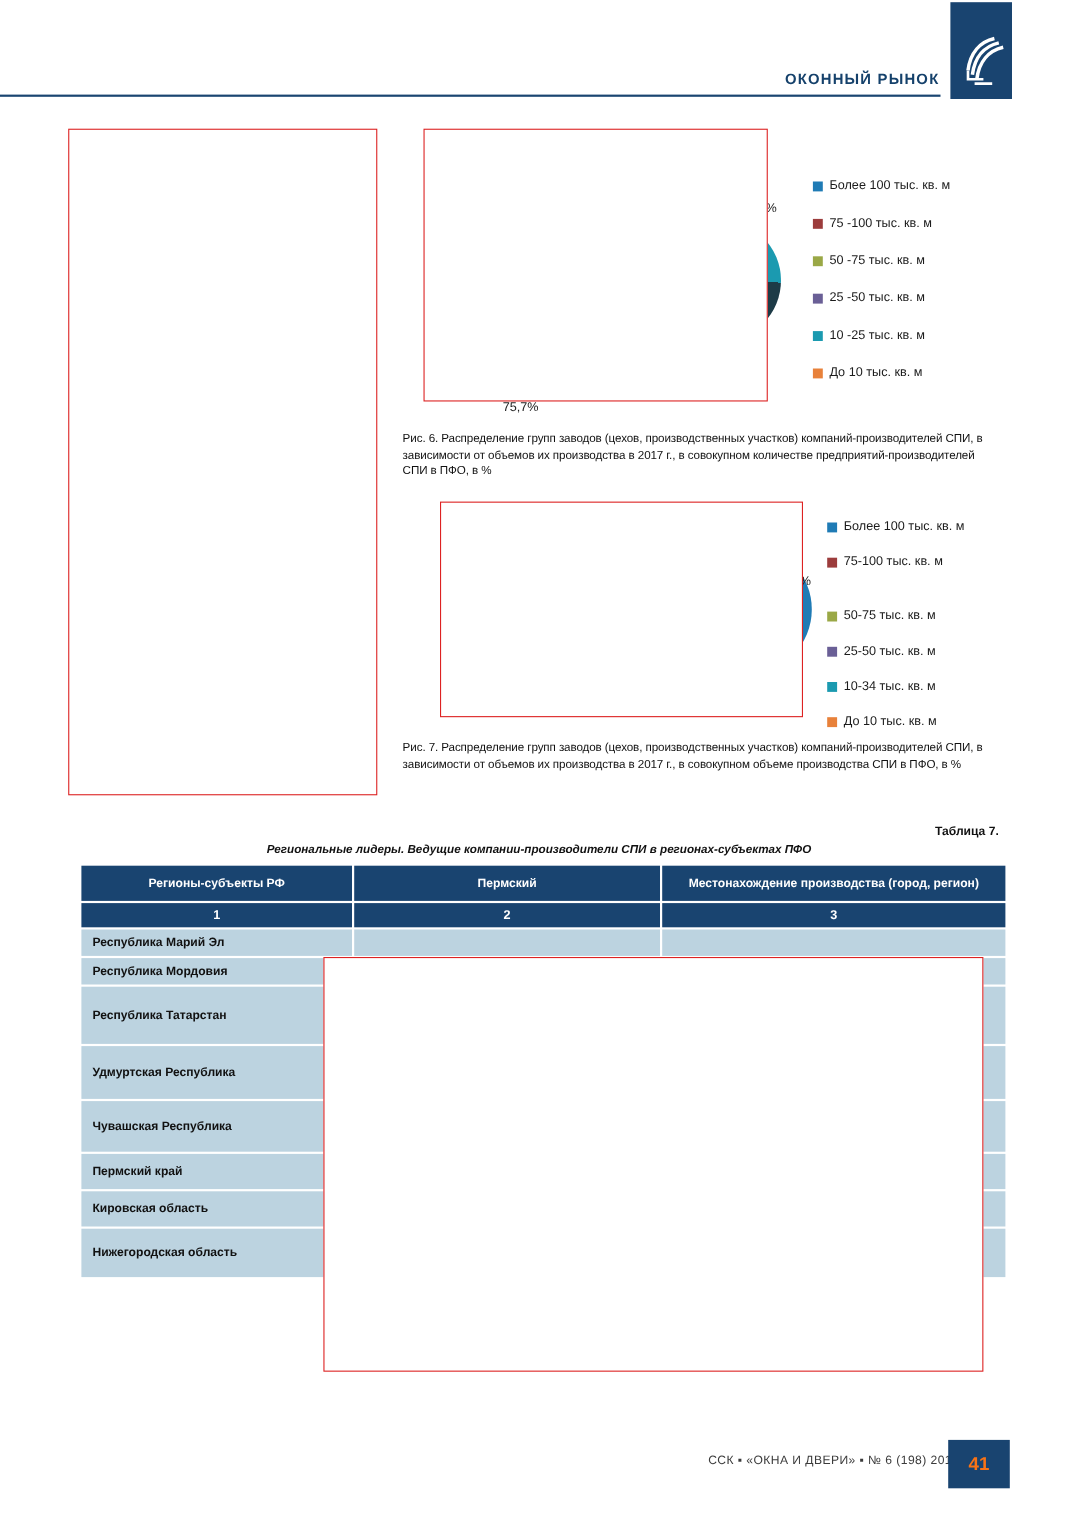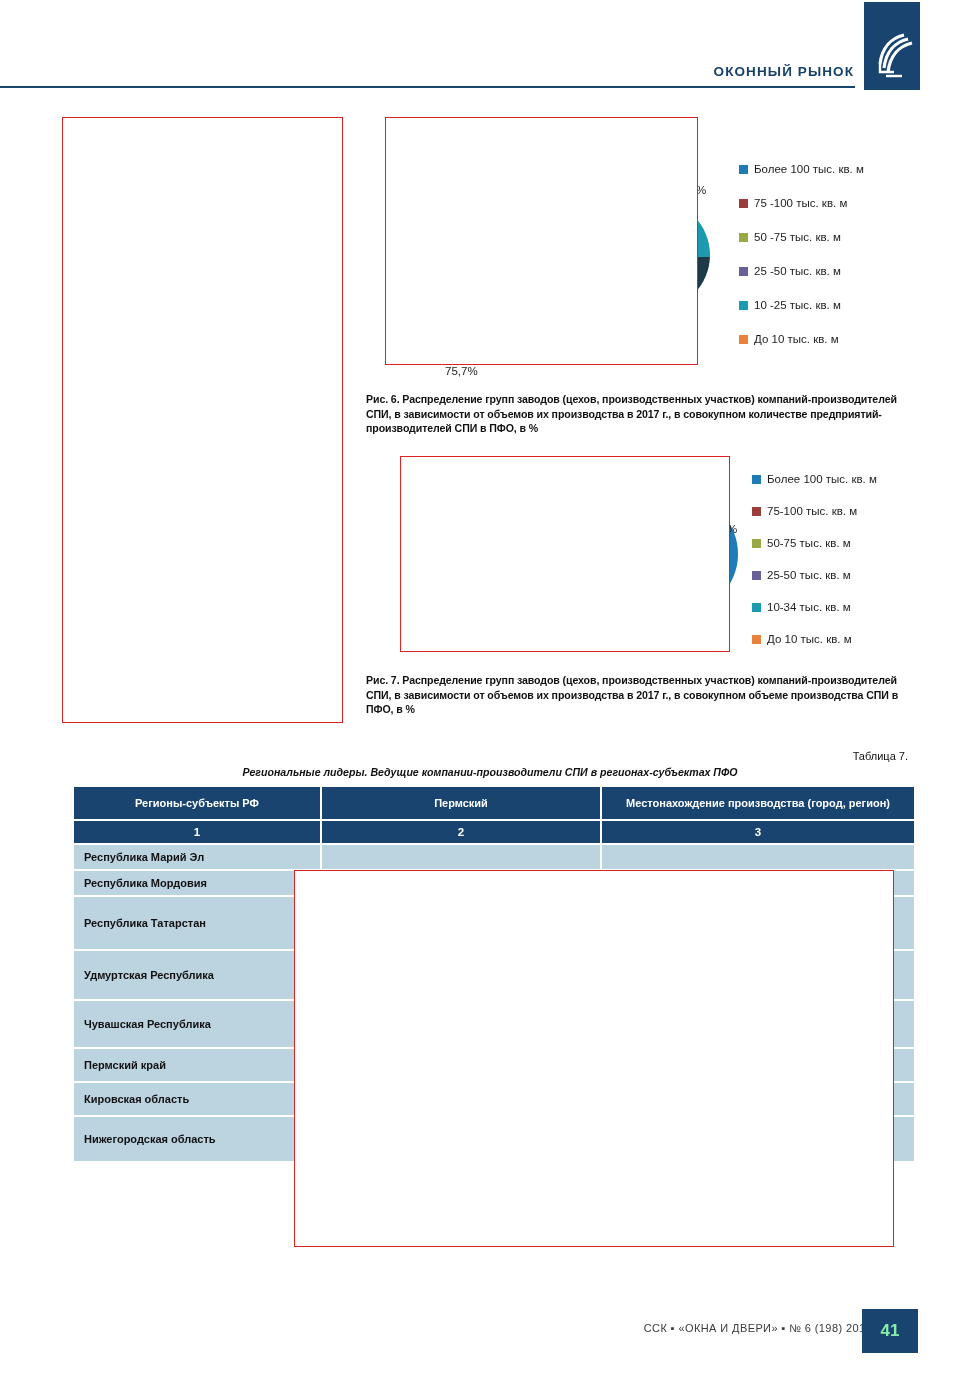--- a/index.html
+++ b/index.html
@@ -99,33 +99,33 @@
   .legend-text {
     font-size: 11.5px;
     color: #1c1c1c;
     line-height: 13px;
   }
 
   
   .fig-caption {
     position: absolute;
     font-size: 10.6px;
-    font-weight: bold;
+    font-weight: normal;
     line-height: 14.5px;
     color: #111111;
     letter-spacing: -0.1px;
   }
 
   
   .tbl-number {
     position: absolute;
     right: 72px;
     top: 750px;
     font-size: 11px;
-    font-weight: normal;
+    font-weight: bold;
     color: #111;
   }
   .tbl-title {
     position: absolute;
     left: 0;
     top: 766px;
     width: 980px;
     text-align: center;
     font-size: 10.6px;
     font-weight: bold;
@@ -180,21 +180,21 @@
     letter-spacing: 0.4px;
     white-space: nowrap;
   }
   .pagebox {
     position: absolute;
     left: 862px;
     top: 1309px;
     width: 56px;
     height: 44px;
     background: #194470;
-    color: #86efac;
+    color: #f97316;
     font-size: 17px;
     font-weight: bold;
     display: flex;
     align-items: center;
     justify-content: center;
   }
 </style>
 </head>
 <body>
 
@@ -224,21 +224,21 @@
                   background: conic-gradient(from 0deg,
                       #1b9ab0 0deg 92deg,
                       #1d3b47 92deg 180deg,
                       #e8813a 180deg 360deg);"></div>
     </div>
 
     <div class="redact" style="left:385px; top:117px; width:313px; height:248px;"></div>
 
     <div class="pct-label" style="left:696px; top:184px;">%</div>
 
-    <div class="pct-label" style="left:445px; top:365px;">75,7%</div>
+    <div class="pct-label" style="left:457px; top:365px;">75,7%</div>
 
     <div class="legend" style="left:739px; top:163px;">
       <div class="legend-item">
         <span class="legend-swatch" style="background:#1f7bb5"></span>
         <span class="legend-text">Более 100 тыс. кв. м</span>
       </div>
       <div class="legend-item" style="margin-top:21px">
         <span class="legend-swatch" style="background:#9c3c3c"></span>
         <span class="legend-text">75 -100 тыс. кв. м</span>
       </div>
@@ -284,21 +284,21 @@
 
     <div class="legend" style="left:752px; top:473px;">
       <div class="legend-item">
         <span class="legend-swatch" style="background:#1f7bb5"></span>
         <span class="legend-text">Более 100 тыс. кв. м</span>
       </div>
       <div class="legend-item" style="margin-top:19px">
         <span class="legend-swatch" style="background:#9c3c3c"></span>
         <span class="legend-text">75-100 тыс. кв. м</span>
       </div>
-      <div class="legend-item" style="margin-top:19px">
+      <div class="legend-item" style="margin-top:36px">
         <span class="legend-swatch" style="background:#9aa846"></span>
         <span class="legend-text">50-75 тыс. кв. м</span>
       </div>
       <div class="legend-item" style="margin-top:19px">
         <span class="legend-swatch" style="background:#6a5f96"></span>
         <span class="legend-text">25-50 тыс. кв. м</span>
       </div>
       <div class="legend-item" style="margin-top:19px">
         <span class="legend-swatch" style="background:#1b9ab0"></span>
         <span class="legend-text">10-34 тыс. кв. м</span>

